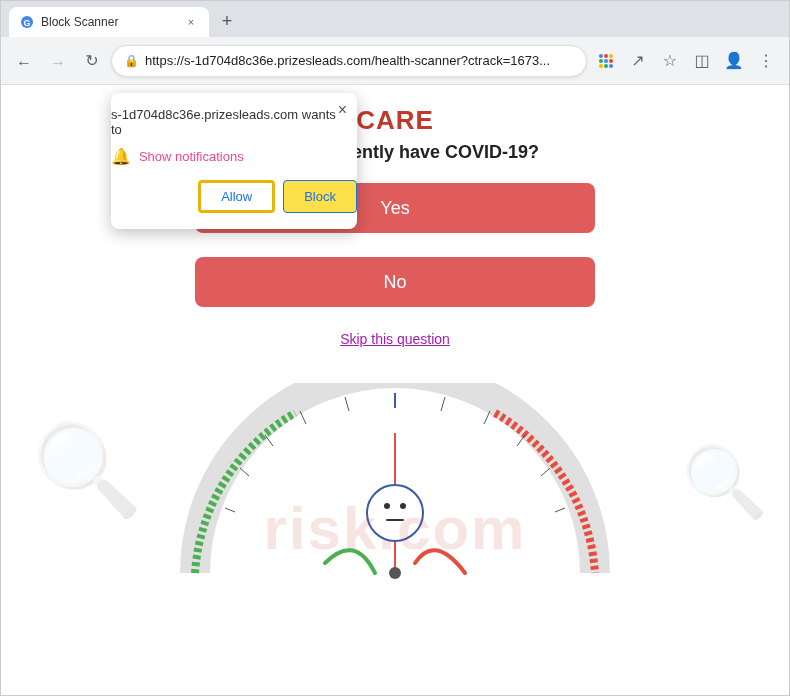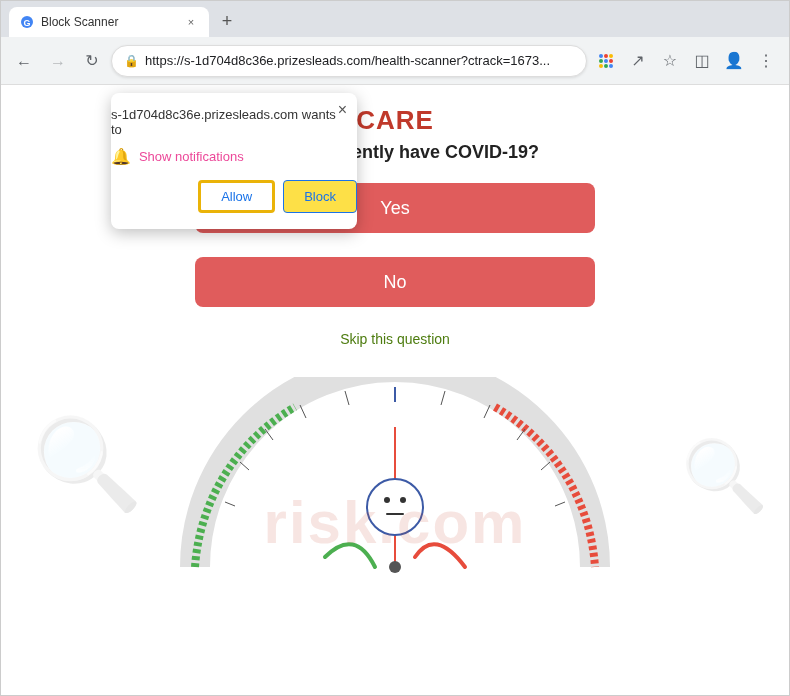--- a/index.html
+++ b/index.html
@@ -238,31 +238,32 @@
       font-size: 18px;
       font-weight: normal;
       color: #fff;
       cursor: pointer;
       margin-bottom: 24px;
       background: #e05c5c;
     }
 
     .skip-link {
       font-size: 14px;
-      color: #4d7c0f;
+      color: #a21caf;
+      text-decoration: underline;
       cursor: pointer;
       margin-bottom: 20px;
     }
 
     
     .gauge-container {
       position: relative;
       width: 500px;
       height: 200px;
-      margin-top: 10px;
+      margin-top: 16px;
     }
     .watermark {
       position: absolute;
       bottom: 20px;
       left: 50%;
       transform: translateX(-50%);
       font-size: 60px;
       font-weight: bold;
       color: rgba(200, 80, 60, 0.15);
       white-space: nowrap;

